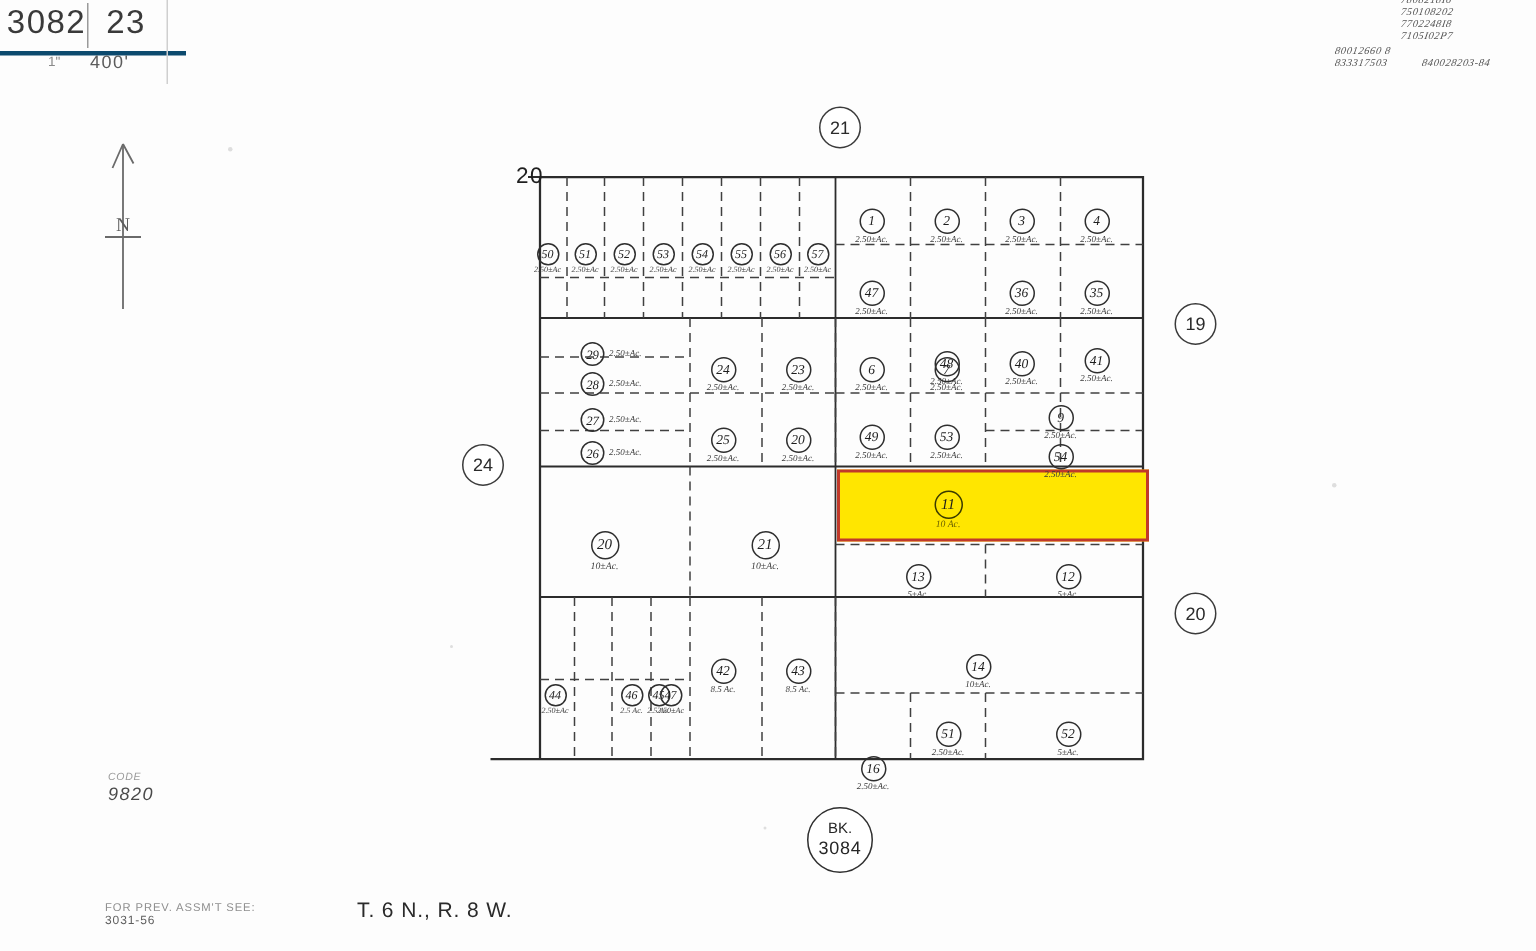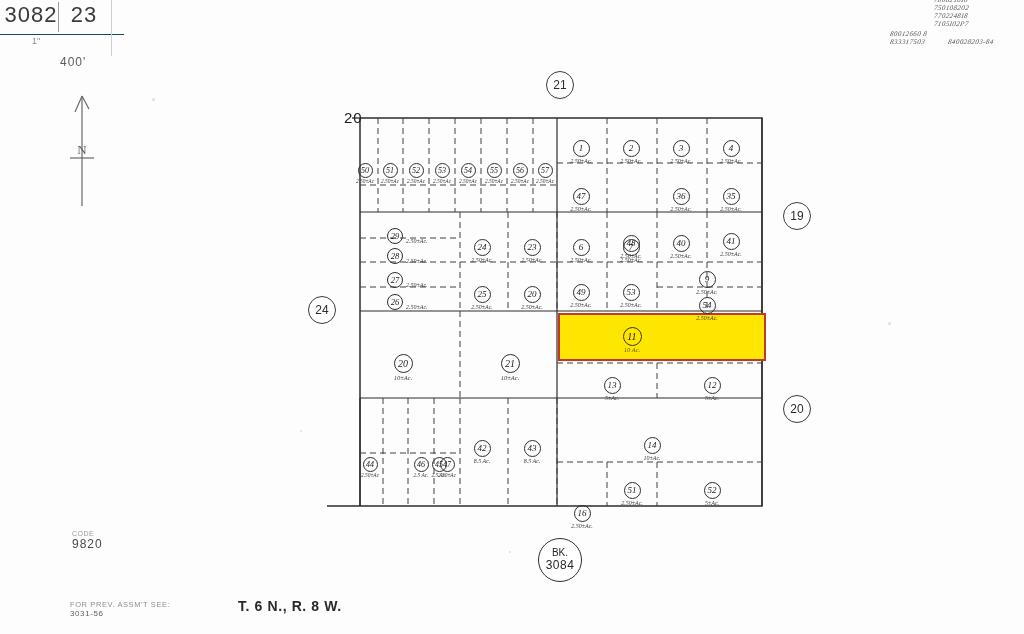--- a/index.html
+++ b/index.html
@@ -11,29 +11,29 @@
   #page{
     position:relative;
     width:1024px;height:634px;
     background:#fdfdfd;
     overflow:hidden;
   }
 
   
   .hdr-box{position:absolute;top:0;left:0;width:124px;height:56px;}
   .hdr-row1{position:absolute;top:0;left:0;width:124px;height:34px;
-            border-bottom:1px solid #0c4a6e;}
+            border-bottom:3px solid #0c4a6e;}
   .hdr-bk{position:absolute;left:4px;top:2px;width:54px;text-align:center;
           font-size:22px;letter-spacing:1px;color:#3a3a3a;}
   .hdr-divider{position:absolute;left:58px;top:2px;height:30px;border-left:1px solid #9a9a9a;}
   .hdr-pg{position:absolute;left:64px;top:2px;width:40px;text-align:center;
           font-size:22px;letter-spacing:1px;color:#3a3a3a;}
   .hdr-row2{position:absolute;top:34px;left:0;width:124px;height:22px;}
   .hdr-scale-one{position:absolute;left:32px;top:2px;font-size:9px;color:#8a8a8a;}
-  .hdr-scale-val{position:absolute;left:60px;top:0px;font-size:12px;color:#5c5c5c;letter-spacing:1px;margin-top:21px;}
+  .hdr-scale-val{position:absolute;left:60px;top:0px;font-size:12px;color:#5c5c5c;letter-spacing:1px;}
   .hdr-vline{position:absolute;left:111px;top:0;height:56px;border-left:1px solid #cfcfcf;}
 
   
   .north{position:absolute;left:62px;top:92px;width:44px;height:120px;}
   .north svg{display:block;}
 
   
   .docnums{position:absolute;top:0px;left:890px;width:134px;height:56px;
            font-family:"Liberation Serif", serif;color:#555;}
   .docnums span{display:block;font-size:7px;font-style:italic;letter-spacing:.4px;
@@ -63,41 +63,41 @@
   .pac{font-family:"Liberation Serif", serif;font-style:italic;
        color:#3a3a3a;white-space:nowrap;display:block;}
   
   .sz-s .pnum{width:13px;height:13px;font-size:8px;}
   .sz-s .pac{font-size:5.4px;margin-top:0px;}
   .sz-m .pnum{width:15px;height:15px;font-size:9px;}
   .sz-m .pac{font-size:6px;margin-top:1px;}
   .sz-l .pnum{width:17px;height:17px;font-size:10px;}
   .sz-l .pac{font-size:6.5px;margin-top:1px;}
   
-  .inline-lbl{position:absolute;display:flex;align-items:flex-end;gap:3px;}
+  .inline-lbl{position:absolute;display:flex;align-items:center;gap:3px;}
   .inline-lbl .pnum{width:14px;height:14px;font-size:8.5px;}
   .inline-lbl .pac{font-size:6px;}
 
   
   .highlight{position:absolute;background:#ffe600;border:2.4px solid #c0392b;}
   .highlight-label{position:absolute;text-align:center;}
   .highlight-label .pnum{width:17px;height:17px;font-size:10px;border-color:#3a3a00;}
   .highlight-label .pac{font-size:6.5px;color:#6a6000;}
 
   
-  .code-blk{position:absolute;left:72px;top:530px;}
+  .code-blk{position:absolute;left:72px;top:515px;font-style:italic;}
   .code-word{font-size:7px;color:#9a9a9a;letter-spacing:.5px;}
   .code-num{font-size:12px;color:#4a4a4a;letter-spacing:1px;}
 
   .prev-blk{position:absolute;left:70px;top:600px;}
   .prev-l1{font-size:7.5px;color:#8f8f8f;letter-spacing:.6px;white-space:nowrap;}
   .prev-l2{font-size:8px;color:#5e5e5e;letter-spacing:.6px;}
 
   .township{position:absolute;left:238px;top:598px;font-size:14px;
-            color:#2a2a2a;letter-spacing:.6px;font-weight:bold;}
+            color:#2a2a2a;letter-spacing:.6px;font-weight:normal;}
 
   .bk-circle{position:absolute;left:538px;top:538px;width:42px;height:42px;
              border:1.6px solid #2f2f2f;border-radius:50%;
              display:flex;flex-direction:column;align-items:center;
              justify-content:center;line-height:1.05;background:#fff;}
   .bk-l1{font-size:10px;color:#272727;}
   .bk-l2{font-size:12px;color:#272727;letter-spacing:.5px;}
 
   .assessor-blk{position:absolute;left:860px;top:604px;text-align:center;}
   .asr-l1{font-size:7px;color:#9d9d9d;letter-spacing:.7px;}

